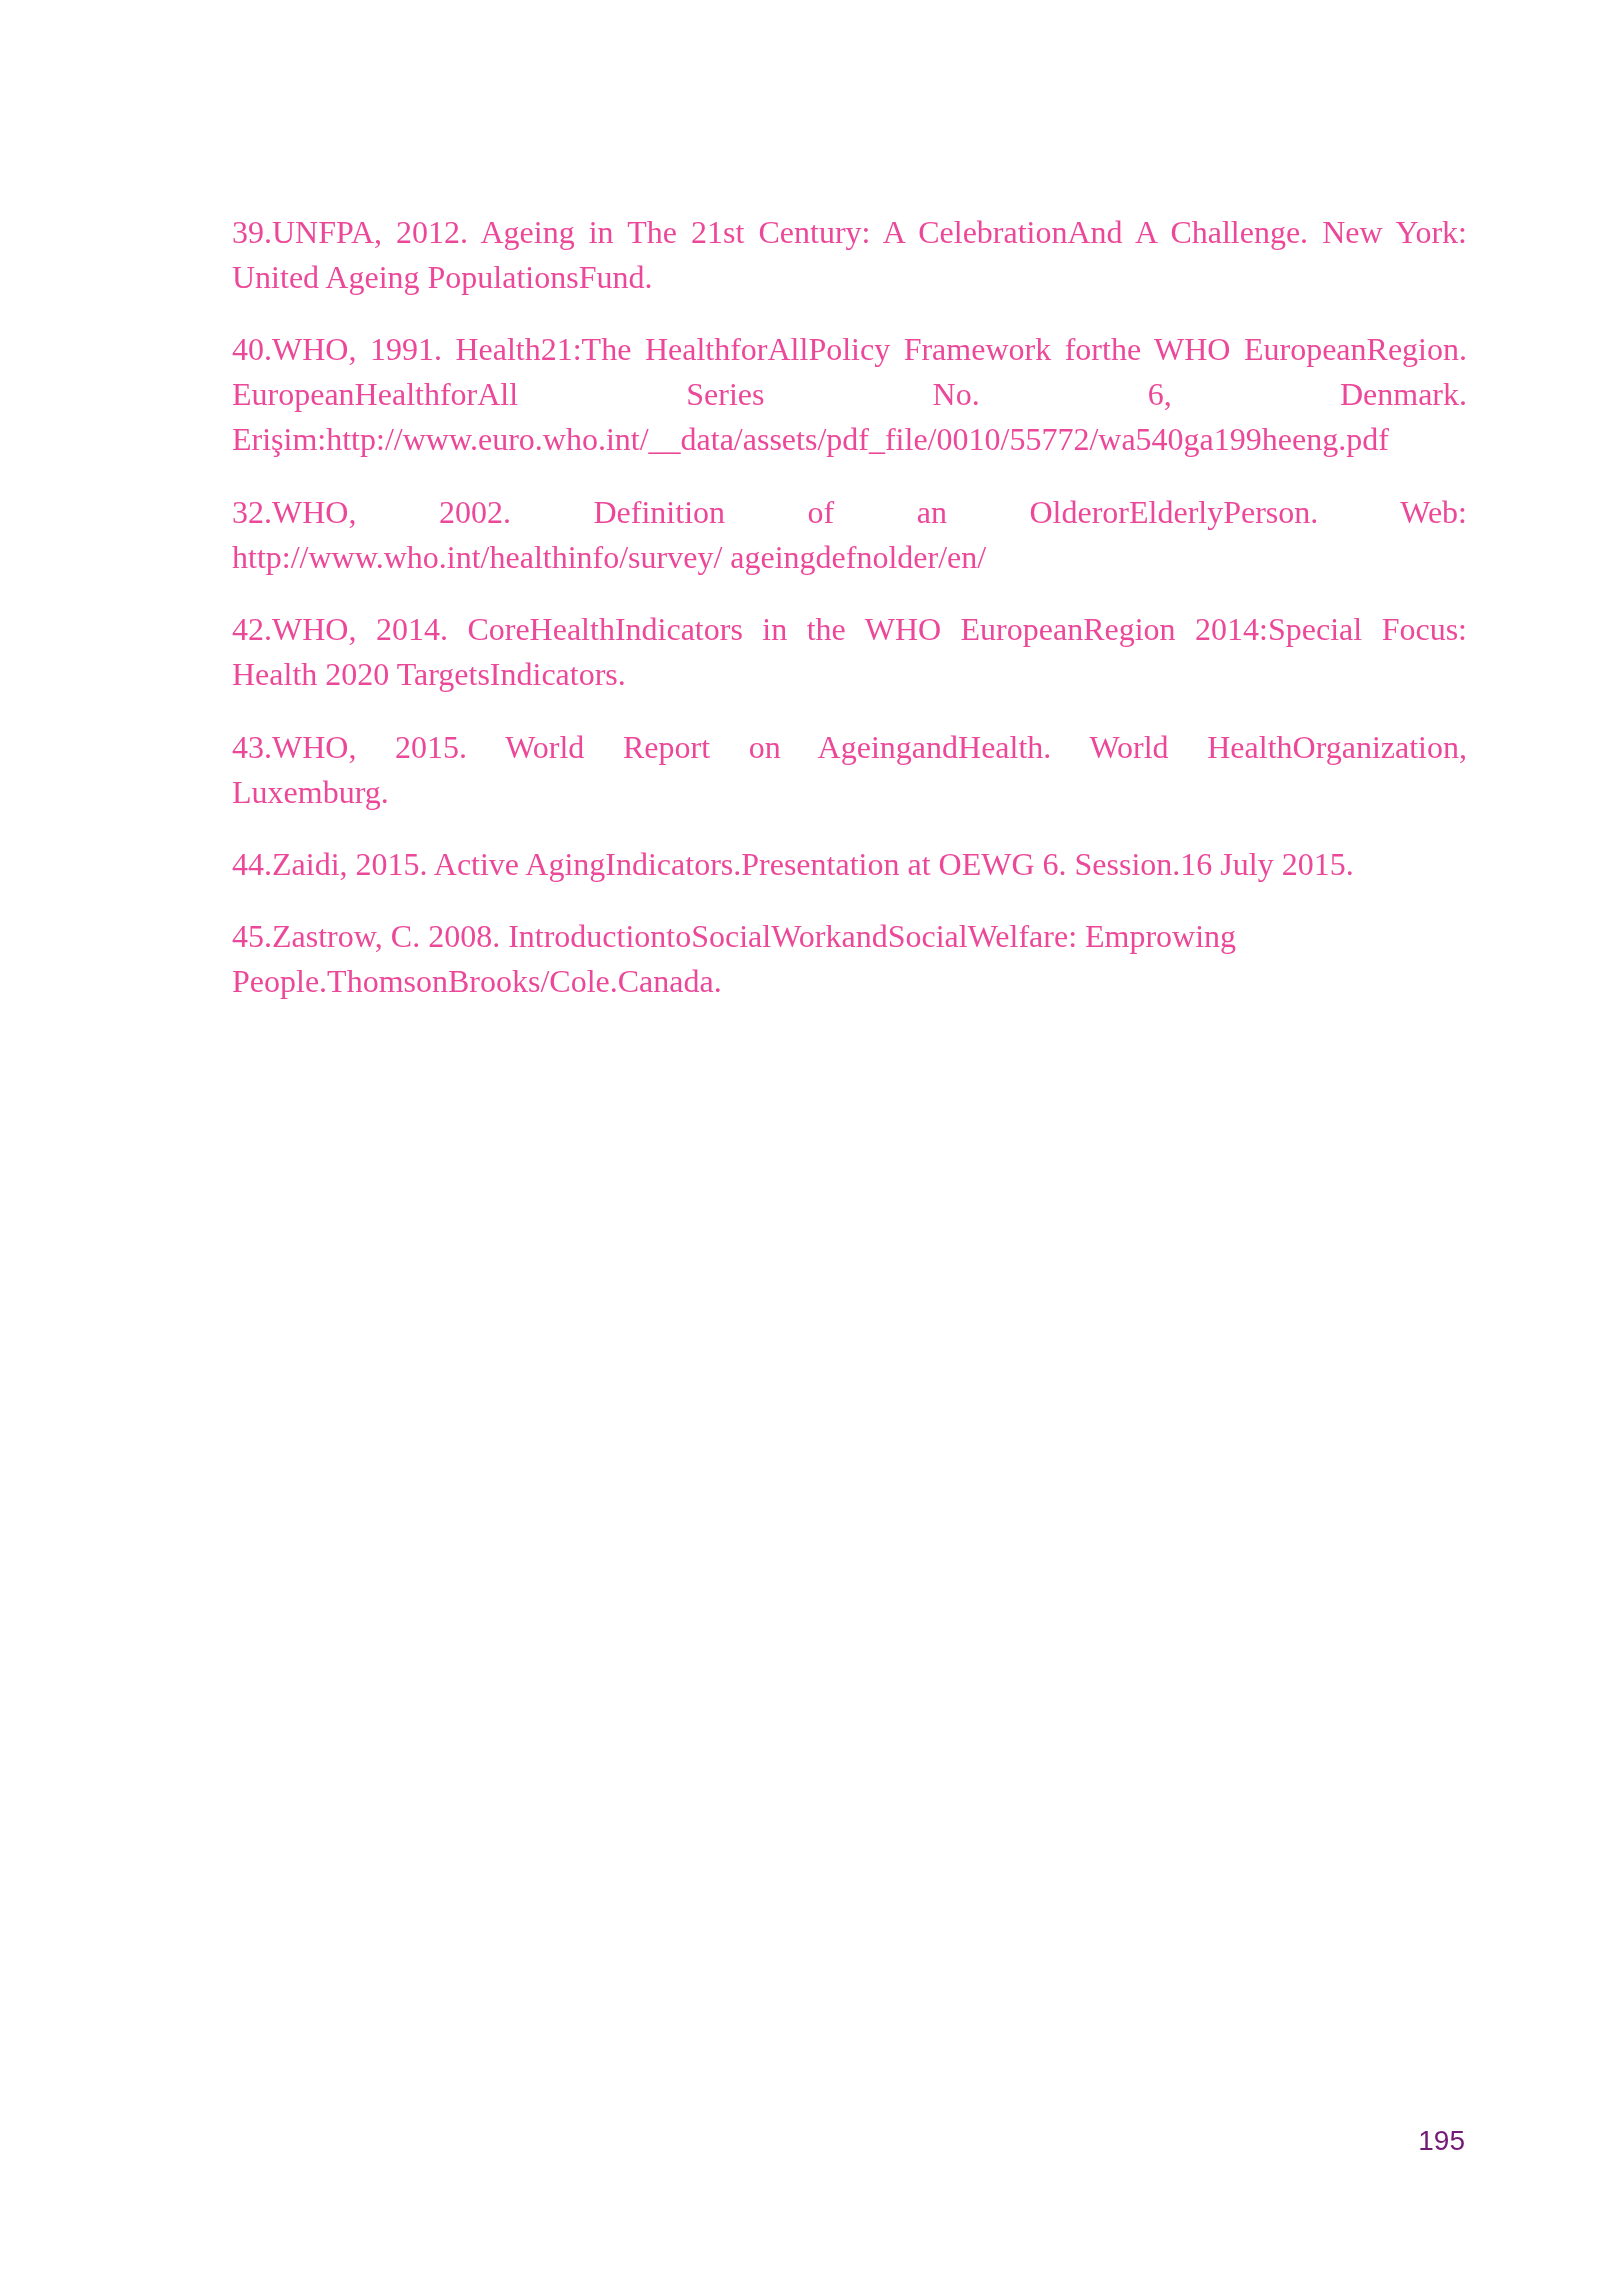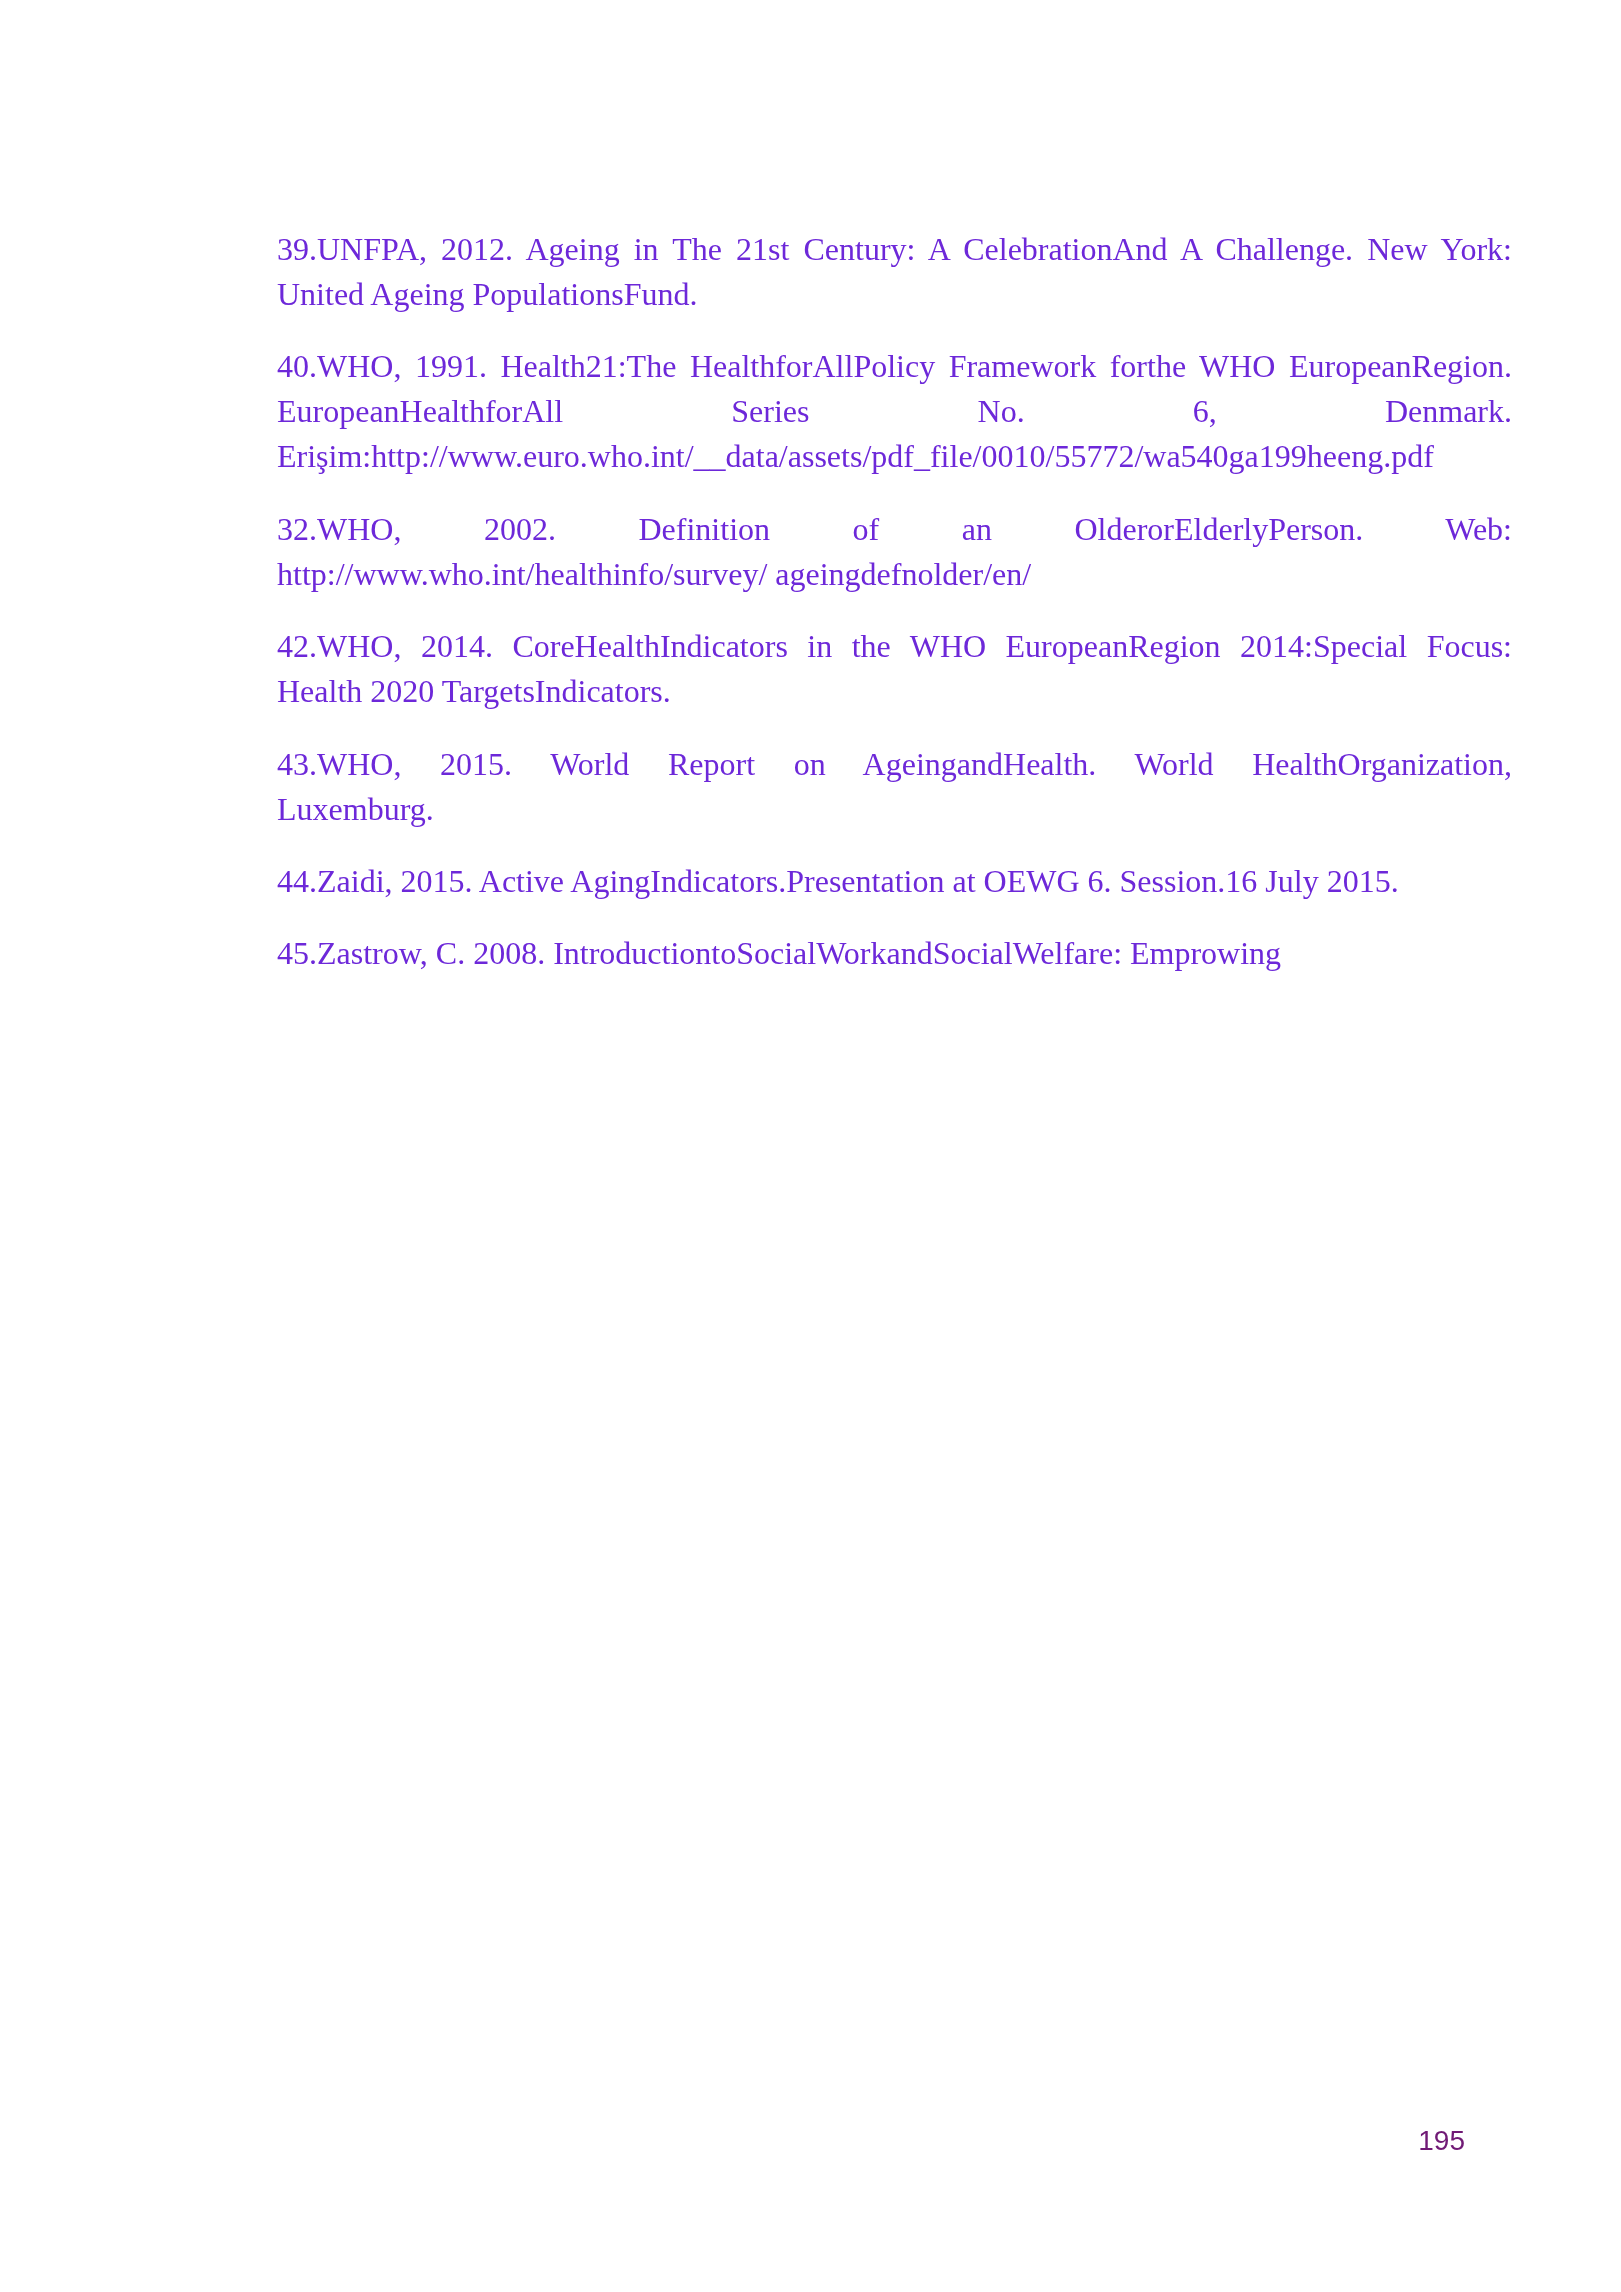--- a/index.html
+++ b/index.html
@@ -14,27 +14,26 @@
     font-family: "Liberation Serif", "DejaVu Serif", serif;
     color: #000000;
   }
   .page {
     position: absolute;
     inset: 0;
     background: #ffffff;
   }
   .content {
     position: absolute;
-    top: 227px;
+    top: 210px;
     left: 232px;
     width: 1235px;
     font-size: 32px;
     line-height: 45px;
-    color: #6d28d9;
-    margin-left: 45px;
+    color: #ec4899;
   }
   .ref {
     margin: 0 0 27.4px 0;
     padding: 0;
   }
   .line {
     display: block;
     text-align: left;
     white-space: normal;
   }
@@ -85,20 +84,21 @@
       <span class="line justify">43.WHO, 2015. World Report on AgeingandHealth. World HealthOrganization,</span>
       <span class="line">Luxemburg.</span>
     </p>
 
     <p class="ref">
       <span class="line">44.Zaidi, 2015. Active AgingIndicators.Presentation at OEWG 6. Session.16 July 2015.</span>
     </p>
 
     <p class="ref">
       <span class="line">45.Zastrow, C. 2008. IntroductiontoSocialWorkandSocialWelfare: Emprowing</span>
+      <span class="line">People.ThomsonBrooks/Cole.Canada.</span>
     </p>
 
   </main>
 
   <div class="page-number">195</div>
 
 </div>
 
 
 </body></html>

